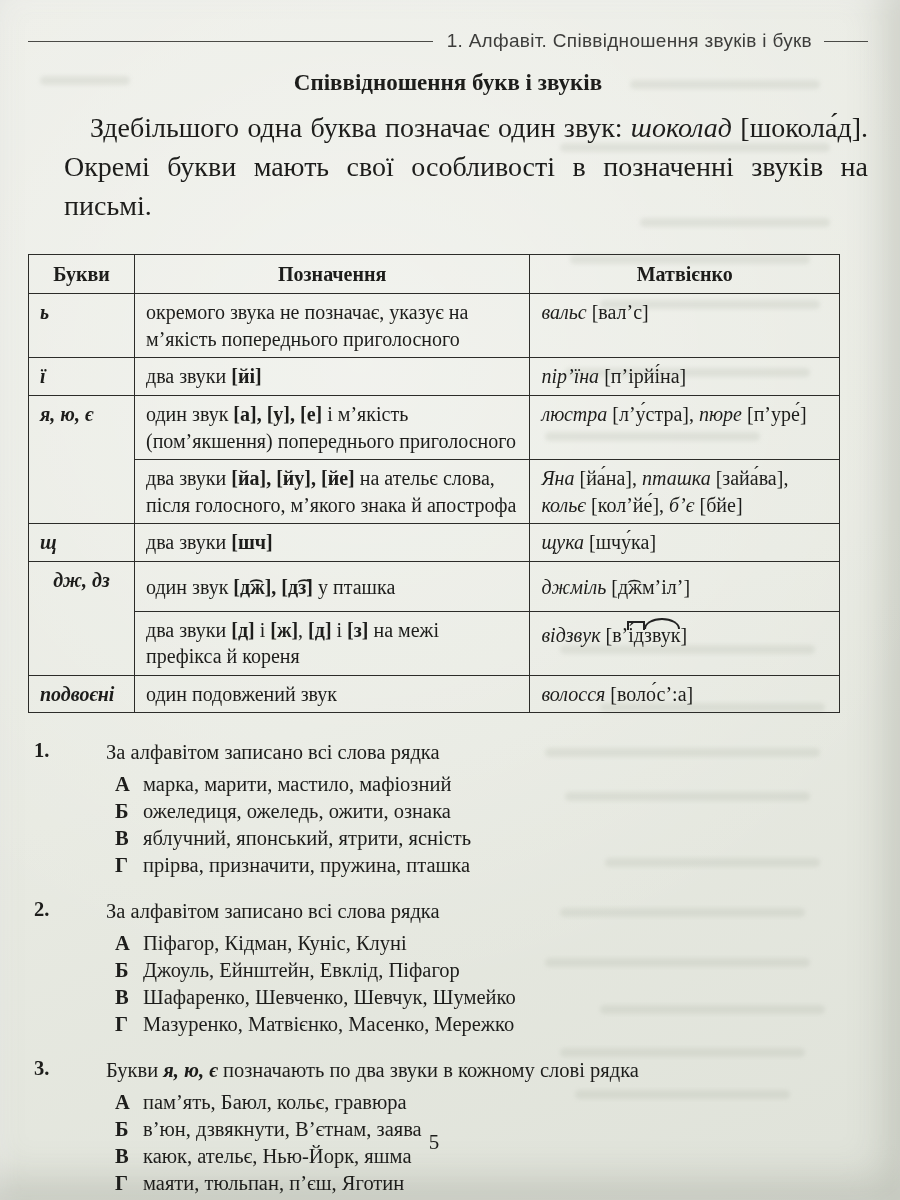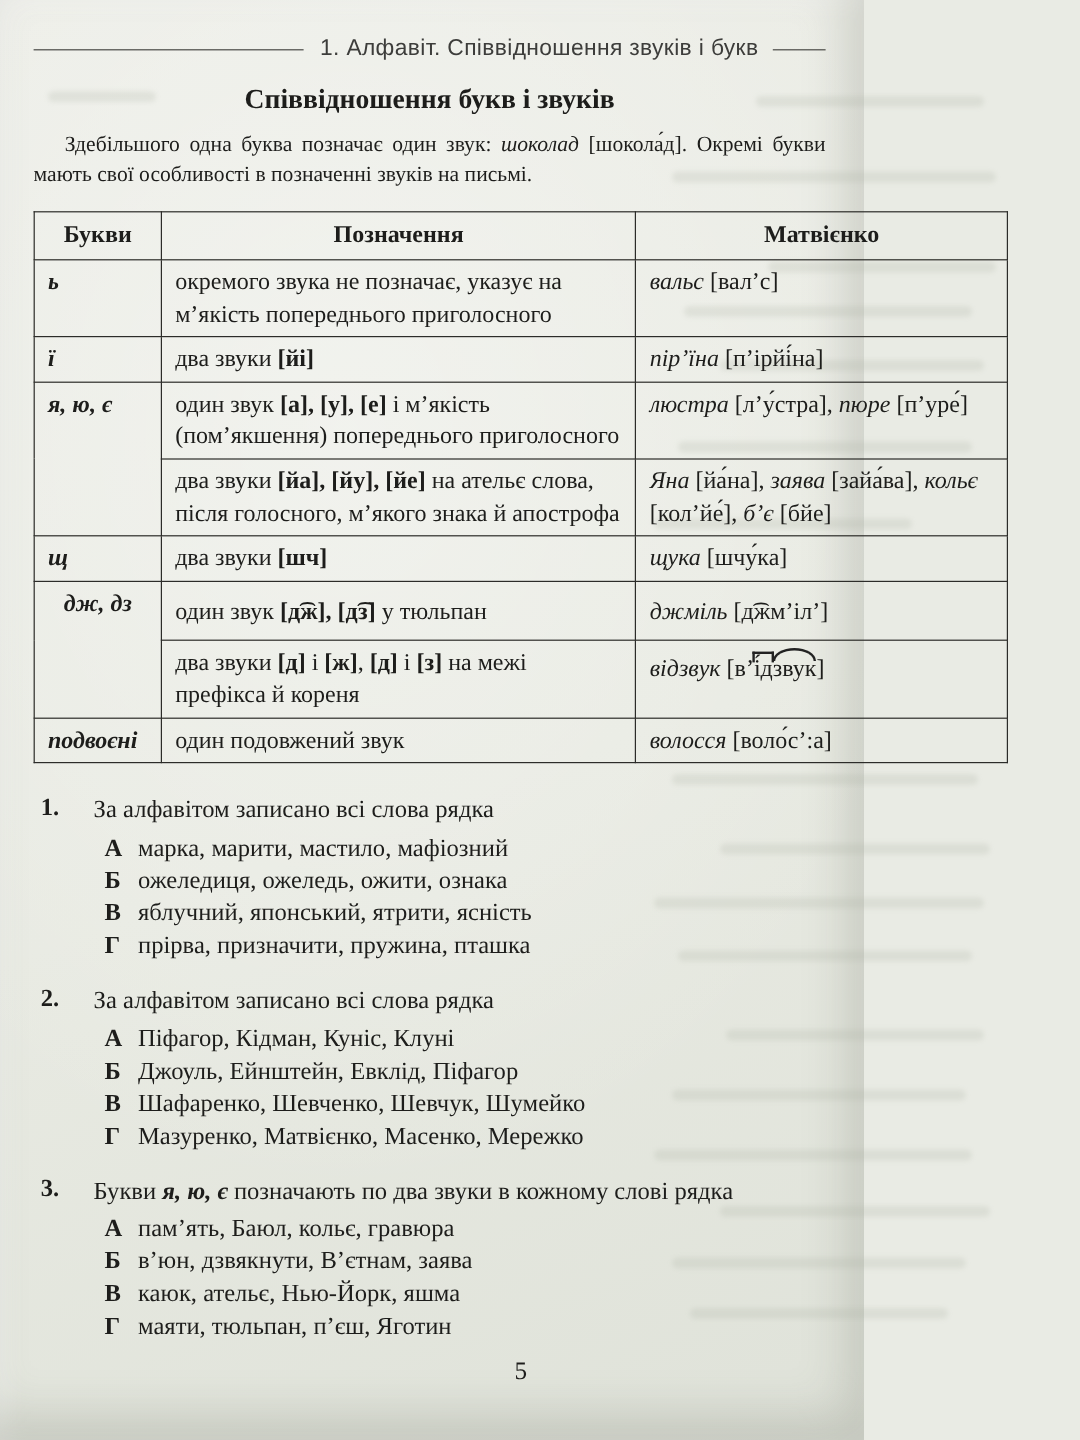--- a/index.html
+++ b/index.html
@@ -3,42 +3,42 @@
 <meta charset="utf-8">
 <style>
   html,body{margin:0;padding:0;}
   body{
     width:900px;height:1200px;overflow:hidden;
     font-family:"Liberation Serif","DejaVu Serif",serif;
     color:#1d1d1b;
     background:#e9ebe4;
   }
   .page{
-    position:relative;width:720px;height:1200px;
+    position:relative;width:900px;height:1200px;
     background:
       radial-gradient(120% 90% at 40% 30%, rgba(255,255,255,0.35) 0%, rgba(255,255,255,0) 60%),
       linear-gradient(160deg,#edeee8 0%,#e8eae2 55%,#dfe2d9 100%);
     box-shadow:inset -14px -20px 38px rgba(95,100,88,0.22), inset 6px 4px 18px rgba(255,255,255,0.35);
   }
   
   .bleed{position:absolute;inset:0;pointer-events:none;}
   .bleed div{position:absolute;height:9px;background:#aab0a2;opacity:.22;filter:blur(2.2px);border-radius:5px;}
 
   .content{position:relative;padding:30px 32px 0 28px;}
 
   
   .runhead{display:flex;align-items:center;font-family:"Liberation Sans","DejaVu Sans",sans-serif;
     font-size:19px;color:#3d3d3b;letter-spacing:.3px;}
   .runhead .rule{height:0;border-top:1.6px solid #4a4a46;}
   .runhead .rule-left{flex:1;margin-right:14px;}
   .runhead .rule-right{width:44px;margin-left:12px;}
 
   .sect-title{text-align:center;font-weight:bold;font-size:23px;margin-top:18px;}
 
-  .intro{font-size:18px;line-height:1.4;text-align:justify;text-indent:26px;margin-top:12px;}
+  .intro{font-size:28px;line-height:1.4;text-align:justify;text-indent:26px;margin-top:12px;margin-left:36px;}
 
   table.lst{border-collapse:collapse;margin-top:13px;width:812px;}
   table.lst th,table.lst td{border:1.7px solid #2c2c29;padding:5px 11px;font-size:20px;line-height:1.33;vertical-align:top;}
   table.lst th{font-weight:bold;text-align:center;padding:6px 8px;}
   td.cell-letter{font-weight:bold;font-style:italic;padding-top:9px;}
   td.mid2{padding-top:42px;}
   td.dz-top{padding-top:14px;text-align:center;}
   td.examples{vertical-align:top;font-family:Liberation Serif, serif;}
   .rt-i{font-style:italic;}
   .rt-b{font-weight:bold;}
@@ -47,21 +47,21 @@
   .rt-top::before{content:"";position:absolute;left:-1px;right:-1px;top:-3px;height:7px;
     border-top:2px solid #222;border-left:2px solid #222;border-right:2px solid #222;}
   .rt-arc{position:relative;}
   .rt-arc::before{content:"";position:absolute;left:0;right:0;top:-6px;height:9px;
     border-top:2px solid #222;border-left:2px solid #222;border-right:2px solid #222;border-bottom:none;
     border-top-left-radius:50% 100%;border-top-right-radius:50% 100%;}
 
   .exercises{margin-top:26px;font-size:20.5px;}
   .exercise{display:flex;margin-bottom:19px;}
   .ex-num{width:50px;font-weight:bold;padding-left:6px;box-sizing:border-box;}
-  .ex-body{flex:1;}
+  .ex-body{flex:1;margin-left:28px;}
   .ex-stem{line-height:1.3;margin-bottom:5px;}
   .option{display:flex;line-height:1.32;}
   .opt-letter{width:37px;font-weight:bold;padding-left:9px;box-sizing:border-box;}
   .opt-text{flex:1;}
 
   .page-number{position:absolute;left:28px;width:812px;top:1130px;text-align:center;font-size:21px;}
 </style>
 </head>
 <body>
 
@@ -124,30 +124,30 @@
           <td><span>два звуки </span><span class="rt-b">[йі]</span></td>
           <td class="examples"><span class="rt-i">пір’їна</span><span> [п’ірйі́на]</span></td>
         </tr>
         <tr>
           <td class="cell-letter mid2" rowspan="2">я, ю, є</td>
           <td><span>один звук </span><span class="rt-b">[а], [у], [е]</span><span> і м’якість (пом’якшення) попереднього приголосного</span></td>
           <td class="examples"><span class="rt-i">люстра</span><span> [л’у́стра], </span><span class="rt-i">пюре</span><span> [п’уре́]</span></td>
         </tr>
         <tr>
           <td><span>два звуки </span><span class="rt-b">[йа], [йу], [йе]</span><span> на ательє слова, після голосного, м’якого знака й апострофа</span></td>
-          <td class="examples"><span class="rt-i">Яна</span><span> [йа́на], </span><span class="rt-i">заява</span><span> [зайа́ва], </span><span class="rt-i">кольє</span><span> [кол’йе́], </span><span class="rt-i">б’є</span><span> [бйе]</span></td>
+          <td class="examples"><span class="rt-i">Яна</span><span> [йа́на], </span><span class="rt-i">пташка</span><span> [зайа́ва], </span><span class="rt-i">кольє</span><span> [кол’йе́], </span><span class="rt-i">б’є</span><span> [бйе]</span></td>
         </tr>
         <tr>
           <td class="cell-letter">щ</td>
           <td><span>два звуки </span><span class="rt-b">[шч]</span></td>
           <td class="examples"><span class="rt-i">щука</span><span> [шчу́ка]</span></td>
         </tr>
         <tr>
           <td class="cell-letter dz-top" rowspan="2">дж, дз</td>
-          <td style="padding-top:12px;padding-bottom:10px;"><span>один звук </span><span class="rt-b">[д͡ж], [д͡з]</span><span> у тюльпан</span></td>
+          <td style="padding-top:12px;padding-bottom:10px;"><span>один звук </span><span class="rt-b">[д͡ж], [д͡з]</span><span> у пташка</span></td>
           <td class="examples" style="padding-top:12px;"><span class="rt-i">джміль</span><span> [д͡жм’іл’]</span></td>
         </tr>
         <tr>
           <td><span>два звуки </span><span class="rt-b">[д]</span><span> і </span><span class="rt-b">[ж]</span><span>, </span><span class="rt-b">[д]</span><span> і </span><span class="rt-b">[з]</span><span> на межі префікса й кореня</span></td>
           <td class="examples" style="padding-top:10px;"><span class="rt-i">відзвук</span><span> [в’</span><span class="rt-top">і́д</span><span class="rt-arc">звук</span><span>]</span></td>
         </tr>
         <tr>
           <td class="cell-letter">подвоєні</td>
           <td><span>один подовжений звук</span></td>
           <td class="examples"><span class="rt-i">волосся</span><span> [воло́с’:а]</span></td>

